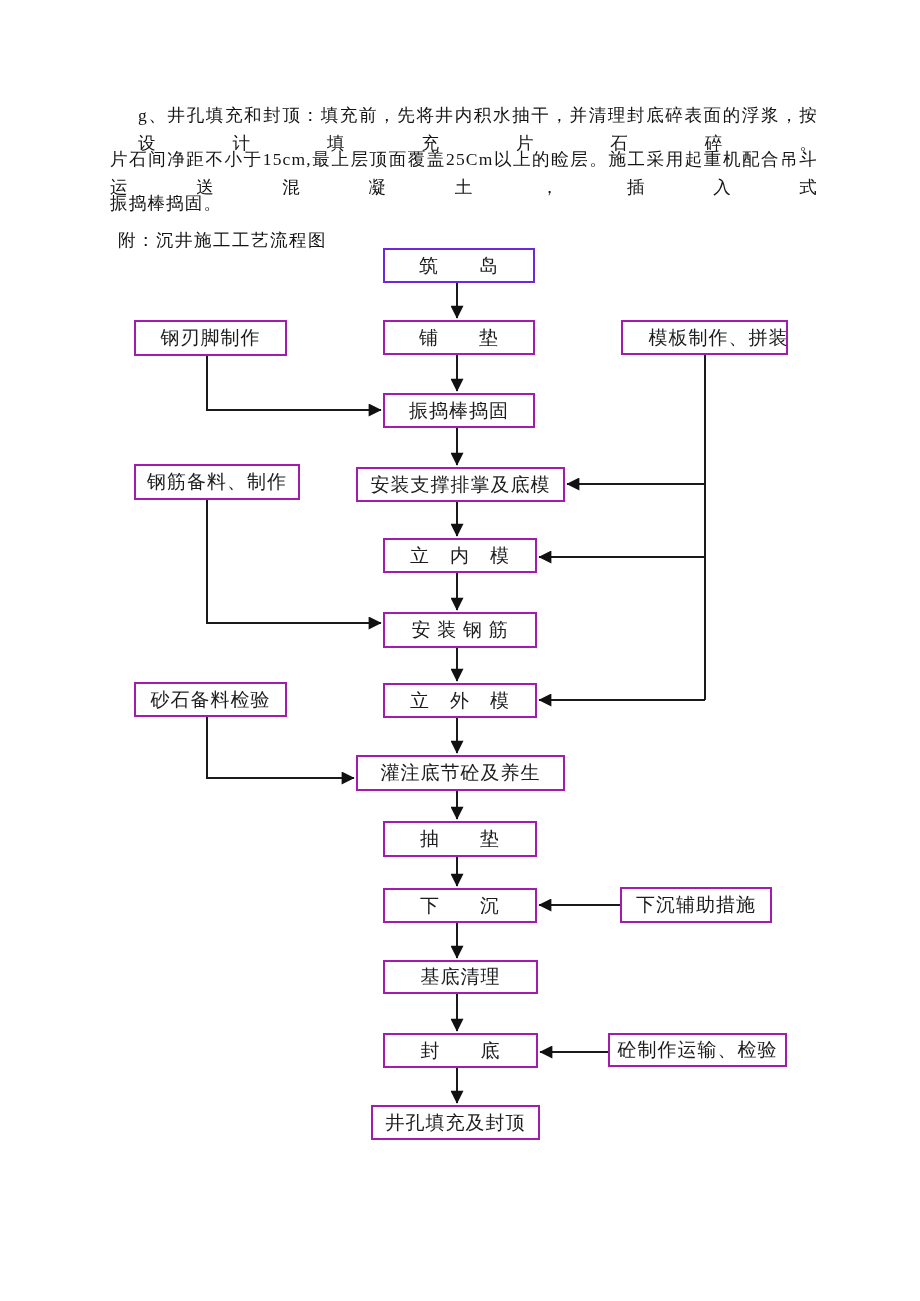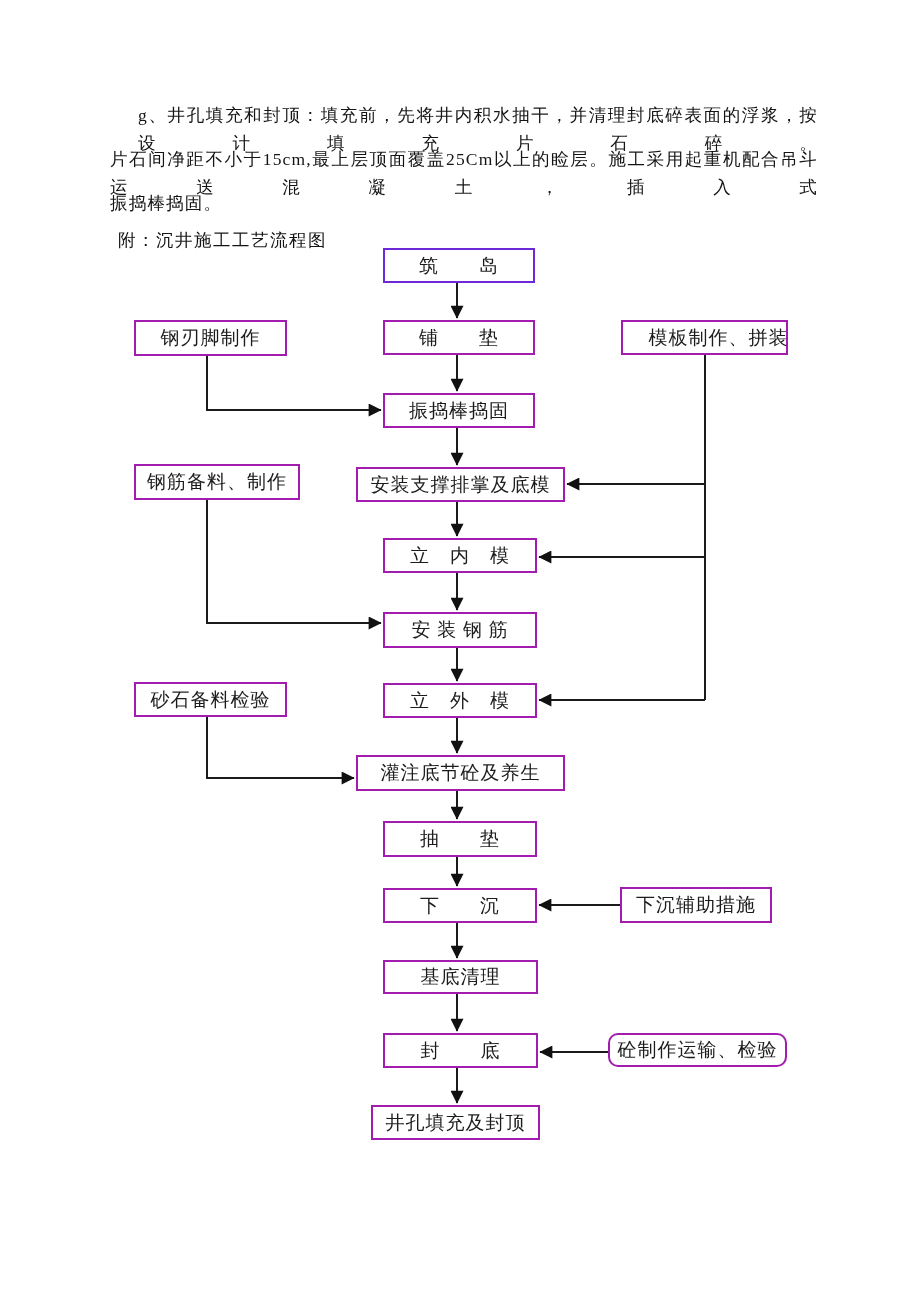--- a/index.html
+++ b/index.html
@@ -119,15 +119,15 @@
   <div class="fbox" style="left:383px; top:960px; width:155px; height:34px;">基底清理</div>
   <div class="fbox" style="left:383px; top:1033px; width:155px; height:35px;">封　　底</div>
   <div class="fbox" style="left:371px; top:1105px; width:169px; height:35px;">井孔填充及封顶</div>
 
   <div class="fbox" style="left:134px; top:320px; width:153px; height:36px;">钢刃脚制作</div>
   <div class="fbox" style="left:134px; top:464px; width:166px; height:36px;">钢筋备料、制作</div>
   <div class="fbox" style="left:134px; top:682px; width:153px; height:35px;">砂石备料检验</div>
 
   <div class="fbox" style="left:621px; top:320px; width:167px; height:35px;padding-left:28px;">模板制作、拼装</div>
   <div class="fbox" style="left:620px; top:887px; width:152px; height:36px;">下沉辅助措施</div>
-  <div class="fbox" style="left:608px; top:1033px; width:179px; height:34px;border-radius:10px;">砼制作运输、检验</div>
+  <div class="fbox" style="left:608px; top:1033px; width:179px; height:34px;">砼制作运输、检验</div>
 
 </div>
 
 </body></html>

